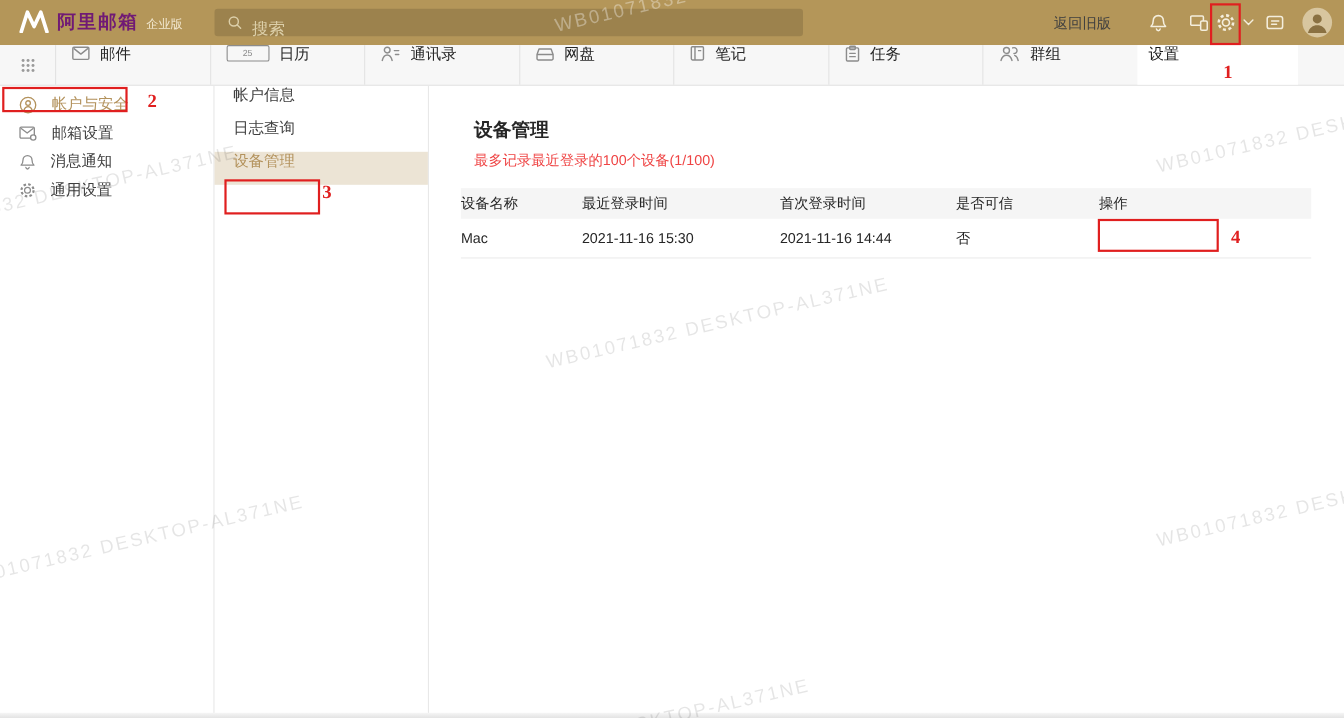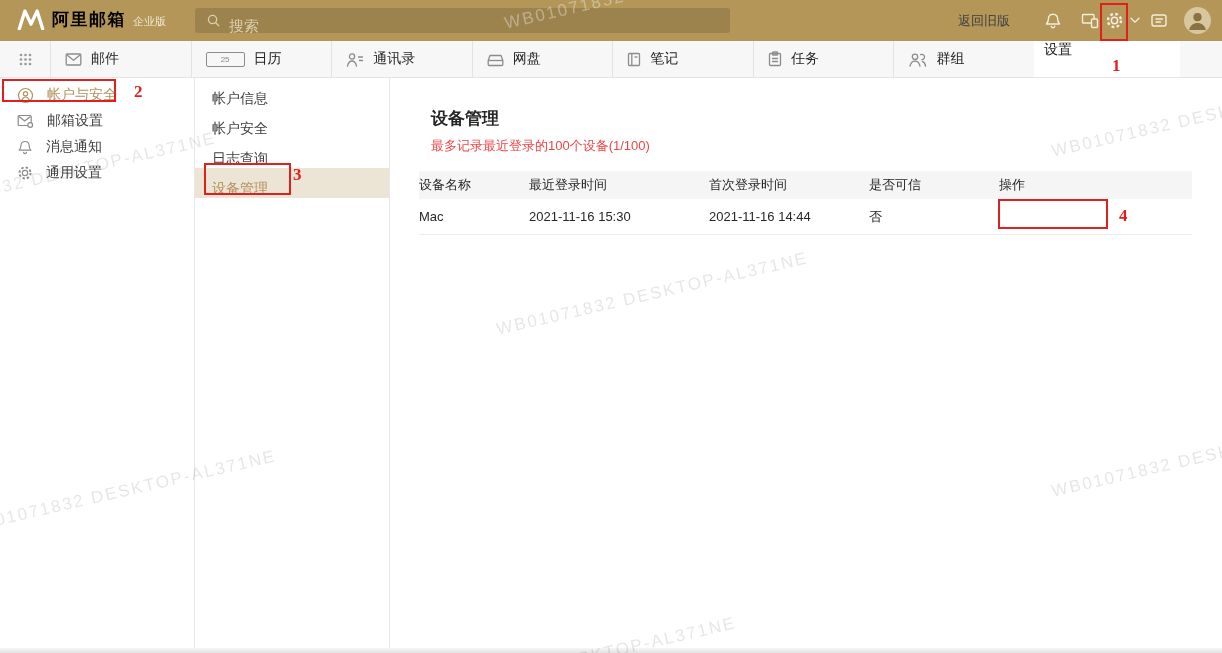--- a/index.html
+++ b/index.html
@@ -6,55 +6,55 @@
   html,body { width:1222px; height:653px; }
   body {
     position:relative; overflow:hidden; background:#fff;
     font-family:"Liberation Sans","DejaVu Sans",sans-serif;
     -webkit-font-smoothing:antialiased;
   }
 
   
   .topbar { position:relative; height:41px; background:#B49659; z-index:10; }
   .logo { position:absolute; left:17px; top:8px; display:flex; align-items:center; }
-  .logo-text { color:#000000; font-size:17px; font-weight:bold; letter-spacing:1.5px; margin-left:7px; }
+  .logo-text { color:#701a75; font-size:17px; font-weight:bold; letter-spacing:1.5px; margin-left:7px; }
   .logo-badge { color:#F2E8D0; font-size:11px; margin-left:7px; margin-top:4px; }
   .search { position:absolute; left:195px; top:8px; width:535px; height:25px;
     background:rgba(0,0,0,0.13); border-radius:3px; display:flex; align-items:center; padding-left:11px; }
   .search input { background:transparent; border:none; outline:none; color:#F2E8D0;
     font-size:15px; margin-left:8px; width:420px; font-family:Liberation Mono, monospace;margin-top:13px; }
   .search input::placeholder { color:#DCCFA9; opacity:1; }
   .tb-item { position:absolute; top:0; height:41px; display:flex; align-items:center; color:#404040; }
   .back-old { left:958px; font-size:13px; cursor:pointer; }
   .tb-bell { left:1044px; } .tb-devices { left:1081px; } .tb-gear { left:1105px; }
   .tb-chevron { left:1130px; } .tb-chat { left:1150px; }
   .avatar { position:absolute; left:1184px; top:7px; width:27px; height:27px; border-radius:50%;
     background:#D8C69F; display:flex; align-items:center; justify-content:center; overflow:hidden; }
 
   
   .navbar { position:relative; height:37px; background:#F7F7F7; border-bottom:1px solid #E4E4E4;
     display:flex; align-items:stretch; z-index:10; }
   .grid-btn { width:50px; display:flex; align-items:center; justify-content:center; }
-  .tab { flex:1; display:flex; align-items:center; gap:9px; padding-left:14px;
+  .tab { flex:1; display:flex; align-items:flex-start; gap:9px; padding-left:14px;
     border-left:1px solid #E3E3E3; font-size:14px; color:#262626; cursor:pointer; }
   .tab .t-icon { display:flex; align-items:center; }
   .tab-active { width:146px; background:#fff; display:flex; 
     padding-left:10px; font-size:14px; color:#1a1a1a; cursor:pointer; }
   .nav-spacer { width:42px; }
   .cal-icon { width:39px; height:15px; border:1.3px solid #8C8C8C; border-radius:2px;
     font-size:8px; color:#8C8C8C; display:flex; align-items:center; justify-content:center; }
 
   
   .page-body { display:flex; height:574px; }
   .sidebar1 { width:195px; border-right:1px solid #E8E8E8; padding-top:4px; }
   .s1-item { height:26px; display:flex; align-items:center; padding-left:17px; gap:13px;
     font-size:14px; color:#404040; cursor:pointer; }
   .s1-item.active { color:#B3925C; }
   .sidebar2 { width:195px; border-right:1px solid #E8E8E8; }
-  .s2-item { height:30px; display:flex; align-items:flex-end; padding-left:17px;
+  .s2-item { height:30px; display:flex; align-items:flex-start; padding-left:17px;
     font-size:14px; color:#404040; cursor:pointer; }
   .s2-item.active { background:#ECE4D5; color:#B3925C; }
 
   .main { flex:1; padding:30px 30px 0 29px; }
   .page-title { font-size:17px; font-weight:bold; color:#262626; line-height:22px; margin-left:12px; }
   .page-subtitle { font-size:13px; color:#ef4444; margin-top:8px; line-height:16px; margin-left:12px; }
 
   .table { width:100%; margin-top:17px; }
   .trow { display:flex; align-items:center; }
   .thead { height:28px; background:#F5F5F5; font-size:13px; color:#262626; }
@@ -292,23 +292,20 @@
             <circle cx="9" cy="9" r="6.2" stroke-width="2.2" stroke-dasharray="2.6 2.26"></circle>
           </svg>
       </span>
       <span>通用设置</span>
     </div>
   </div>
 
   <div class="sidebar2">
     <div class="s2-item">
       <span>帐户信息</span>
-    </div>
-    <div class="s2-item">
-      <span>帐户安全</span>
     </div>
     <div class="s2-item">
       <span>日志查询</span>
     </div>
     <div class="s2-item active">
       <span>设备管理</span>
     </div>
   </div>
 
   <div class="main">

